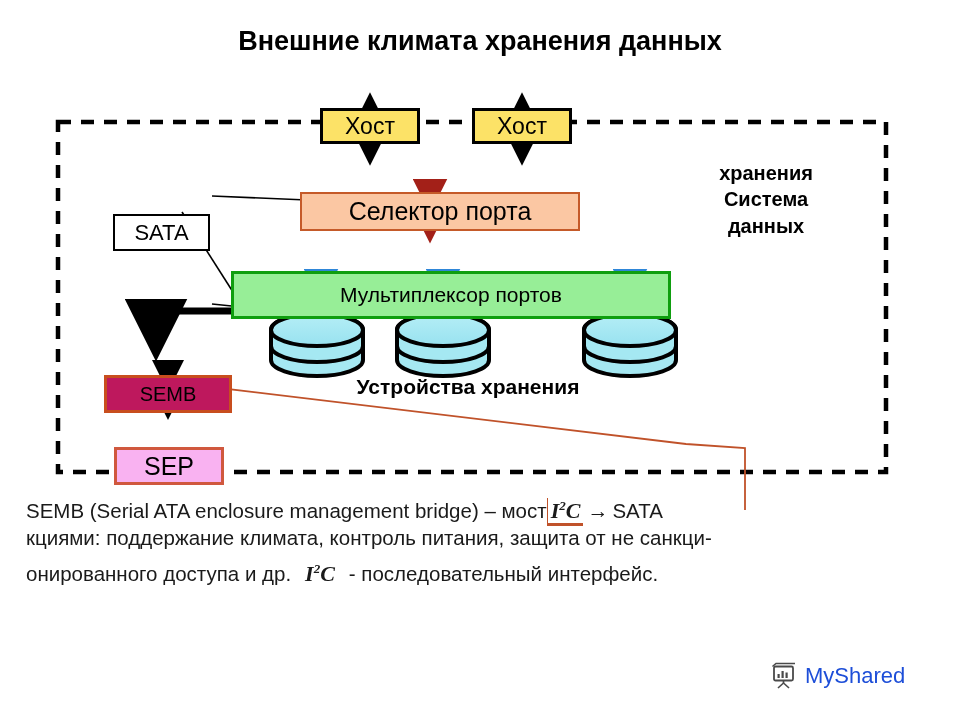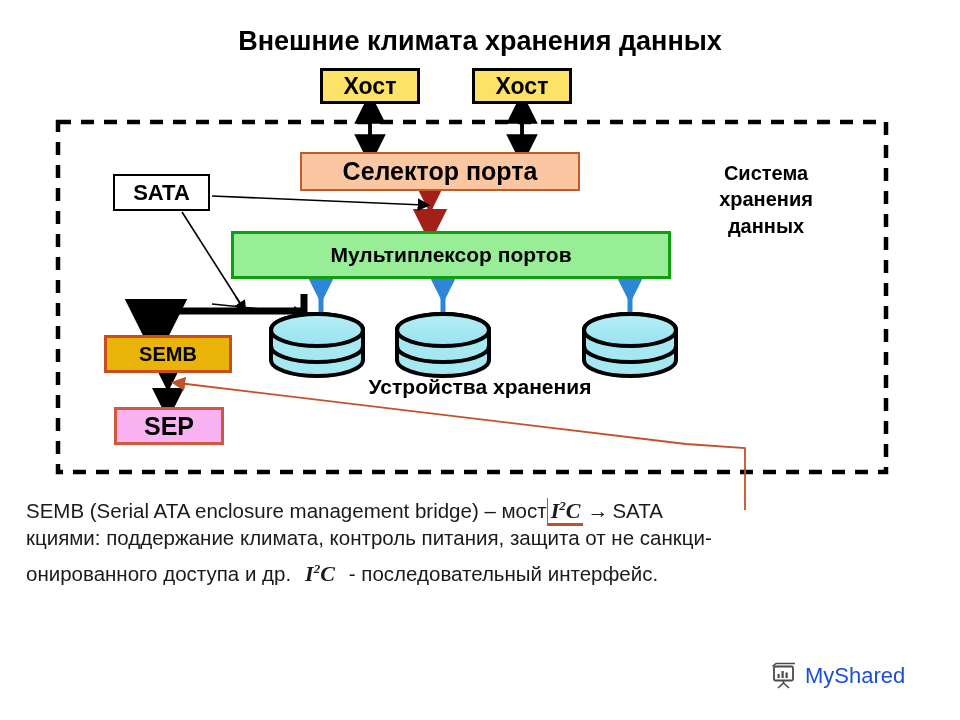--- a/index.html
+++ b/index.html
@@ -44,24 +44,25 @@
     color: #000;
   }
 
   
   .box {
     position: absolute;
     box-sizing: border-box;
     display: flex;
     align-items: center;
     justify-content: center;
-    font-weight: bold;
+    font-weight: normal;
     color: #000;
     text-align: center;
     line-height: 1.05;
+    margin-top: 40px;
   }
 
   .host-box {
     background: #FCE267;
     border: 3px solid #000000;
     font-size: 23px;
   }
   #host-1 { left: 320px; top: 68px; width: 100px; height: 36px; }
   #host-2 { left: 472px; top: 68px; width: 100px; height: 36px; }
 
@@ -82,21 +83,21 @@
   .mux-box {
     left: 231px; top: 231px; width: 440px; height: 48px;
     background: #97EE97;
     border: 3px solid #0F9E0F;
     font-size: 21px;
     text-align: center;
   }
 
   .semb-box {
     left: 104px; top: 335px; width: 128px; height: 38px;
-    background: #eab308;
+    background: #be185d;
     border: 3px solid #C84E1E;
     font-size: 20px;
   }
 
   .sep-box {
     left: 114px; top: 407px; width: 110px; height: 38px;
     background: #F9B2F1;
     border: 3px solid #D0583E;
     font-size: 25px;
   }
@@ -108,21 +109,21 @@
     top: 160px;
     width: 188px;
     text-align: center;
     font-size: 20px;
     font-weight: bold;
     line-height: 1.32;
   }
 
   .devices-label {
     position: absolute;
-    left: 280px;
+    left: 268px;
     top: 375px;
     width: 400px;
     text-align: center;
     font-size: 21px;
     font-weight: bold;
   }
 
   
   .desc {
     position: absolute;
@@ -254,22 +255,22 @@
 
   <div class="box sata-box">SATA</div>
 
   <div class="box mux-box">Мультиплексор портов</div>
 
   <div class="box semb-box">SEMB</div>
 
   <div class="box sep-box">SEP</div>
 
   <div class="storage-sys-label">
+    <div>хранения</div>
     <div>Система</div>
-    <div>хранения</div>
     <div>данных</div>
   </div>
 
   <div class="devices-label">Устройства хранения</div>
 
   <div class="desc">
     <span class="line"><span>SEMB (Serial ATA enclosure management bridge) – мост</span><span class="i2c i2c-boxed"><span>I</span><sup>2</sup><span>C</span></span><span class="arrow-glyph">→</span><span>SATA</span></span>
     <span class="line">кциями: поддержание климата, контроль питания, защита от не санкци-</span>
     <span class="line"><span>онированного доступа и др.</span><span class="i2c">&nbsp;&nbsp;<span>I</span><sup>2</sup><span>C</span>&nbsp;
       </span><span>- последовательный интерфейс.</span></span>

